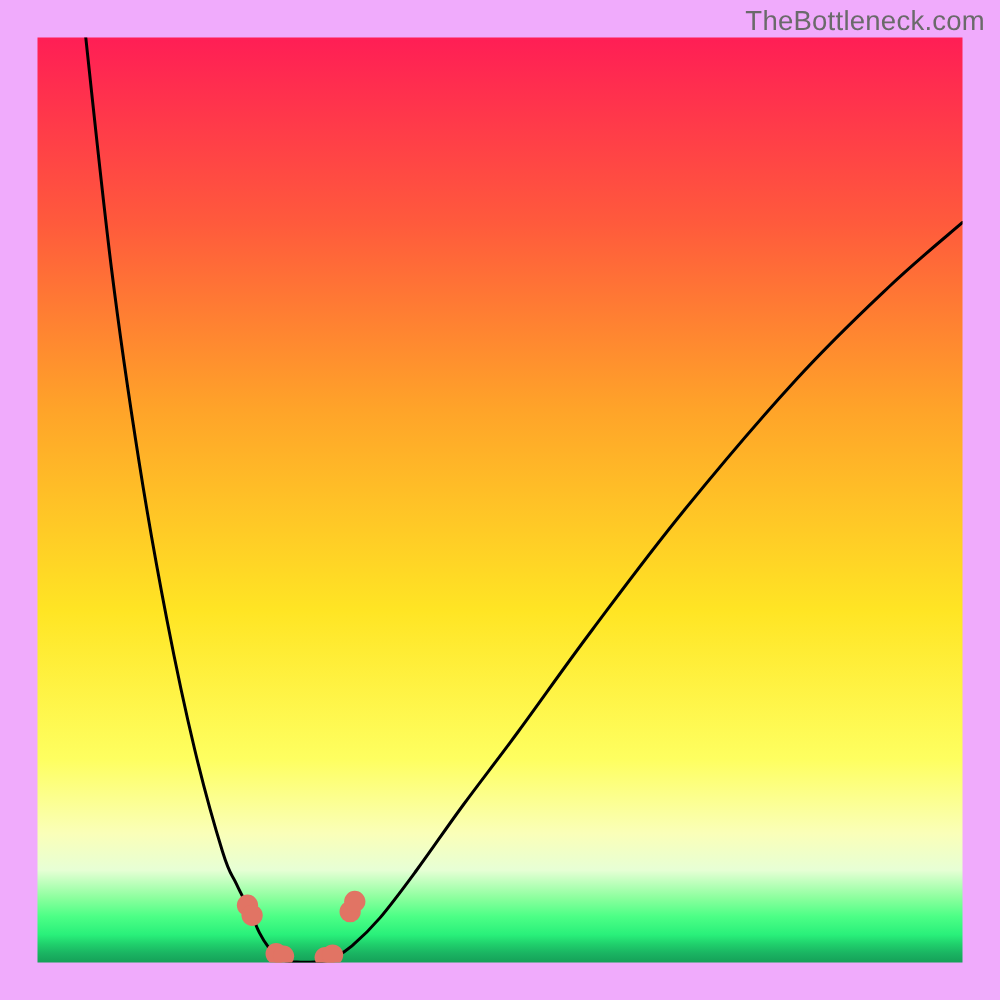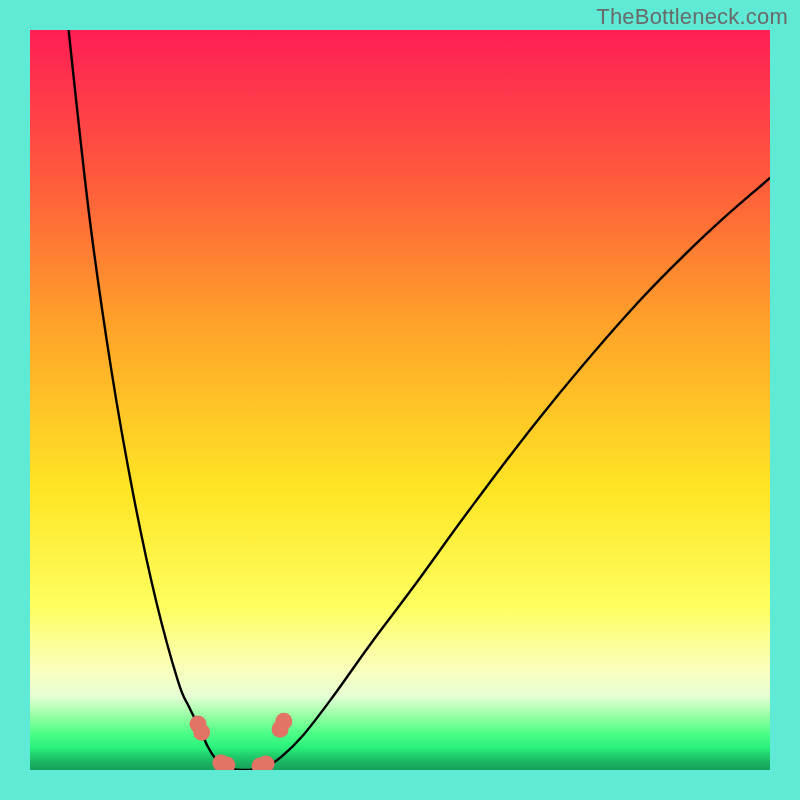--- a/index.html
+++ b/index.html
@@ -10,21 +10,21 @@
     overflow: hidden;
     background: #000;
     font-family: Arial, Helvetica, sans-serif;
   }
   .frame {
     position: absolute;
     top: 0;
     left: 0;
     width: 800px;
     height: 800px;
-    background: #5eead4;
+    background: #f0abfc;
   }
   .plot {
     position: absolute;
     top: 30px;
     left: 30px;
     width: 740px;
     height: 740px;
     background: linear-gradient(to bottom,
       #ff1e55 0%,
       #ff5a3c 20%,

